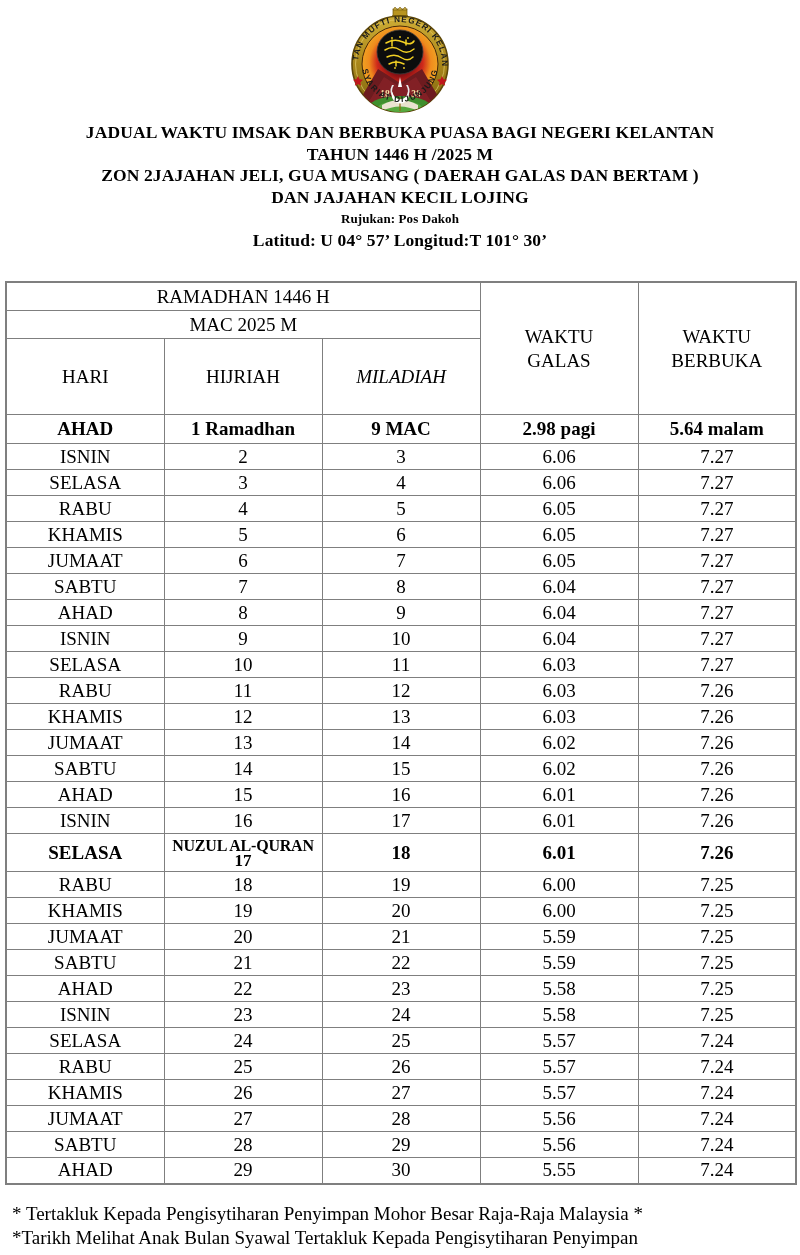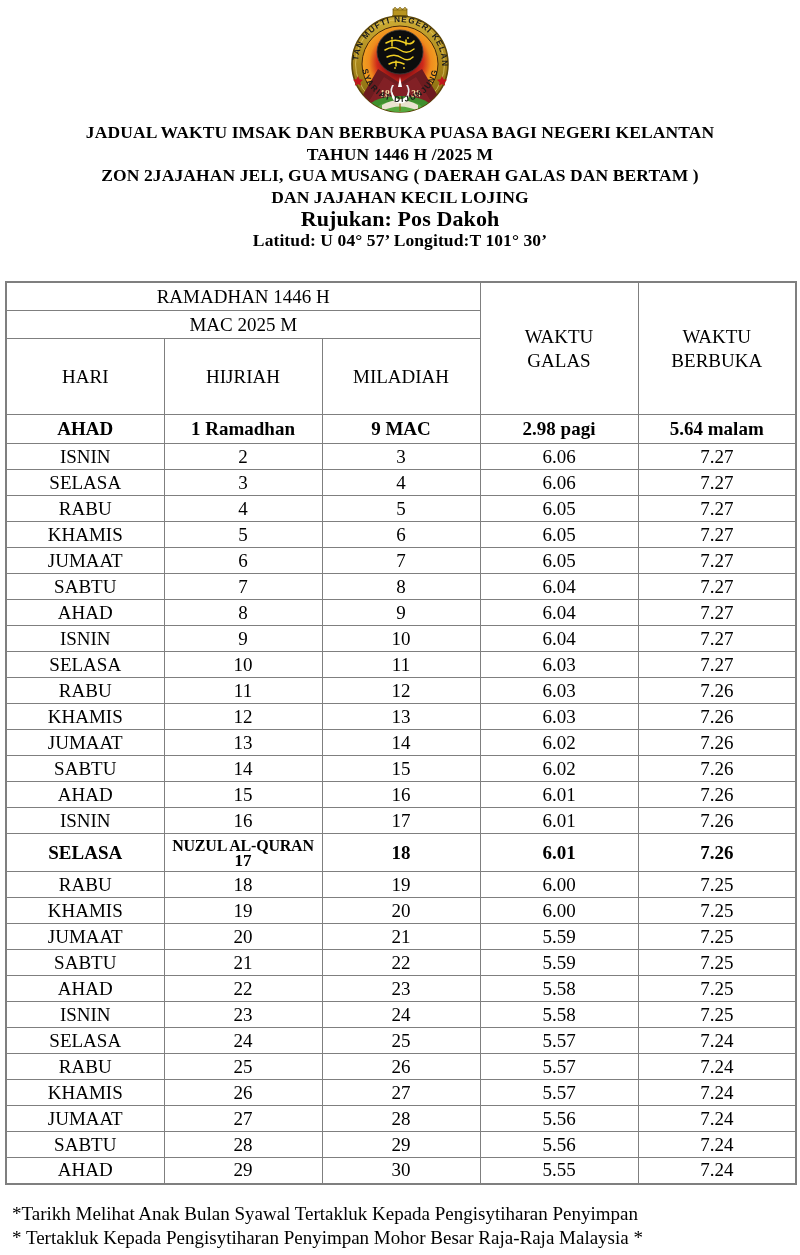--- a/index.html
+++ b/index.html
@@ -37,21 +37,21 @@
   .title-block {
     text-align: center;
     font-weight: bold;
     font-size: 17.5px;
     line-height: 21.5px;
     letter-spacing: 0.1px;
     padding: 0 44px;
   }
   .title-block .line { white-space: nowrap; }
   .title-line-1 { font-size: 17.5px; }
-  .title-line-rujukan { font-size: 22px; }
+  .title-line-rujukan { font-size: 13px; }
 
   
   .table-wrap {
     margin-top: 14px;
     padding: 16px 5px;
   }
   table.sched {
     width: 790px;
     border-collapse: collapse;
     table-layout: fixed;
@@ -81,20 +81,21 @@
   .hdr-sub {
     font-weight: bold;
     font-size: 19px;
     height: 76px;
     vertical-align: top;
     padding-top: 5px;
   }
   .hdr-sub.mid {
     vertical-align: middle;
     padding-top: 0;
+    font-style: italic;
   }
   .hdr-tall {
     font-weight: bold;
     font-size: 19px;
     line-height: 24px;
     margin-left: 15px;
   }
   tr.row-first td {
     font-weight: bold;
     height: 29px;
@@ -471,16 +472,16 @@
           <td>29</td>
           <td>30</td>
           <td>5.55</td>
           <td>7.24</td>
         </tr>
       </tbody>
   </table>
 </div>
 
 <div class="footnotes">
+  <div class="fn">* Tertakluk Kepada Pengisytiharan Penyimpan Mohor Besar Raja-Raja Malaysia  *</div>
   <div class="fn wrap">*Tarikh Melihat Anak Bulan Syawal Tertakluk Kepada Pengisytiharan Penyimpan</div>
-  <div class="fn">* Tertakluk Kepada Pengisytiharan Penyimpan Mohor Besar Raja-Raja Malaysia  *</div>
   <div class="fn wrap">Mohor Besar Raja-Raja Malaysia*</div>
 </div>
 
 </body></html>

